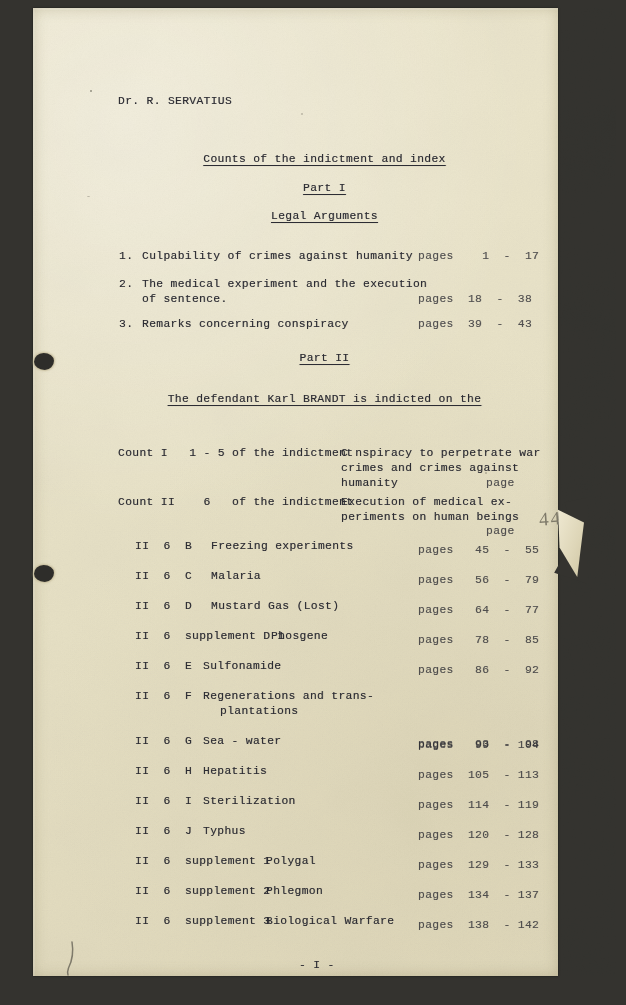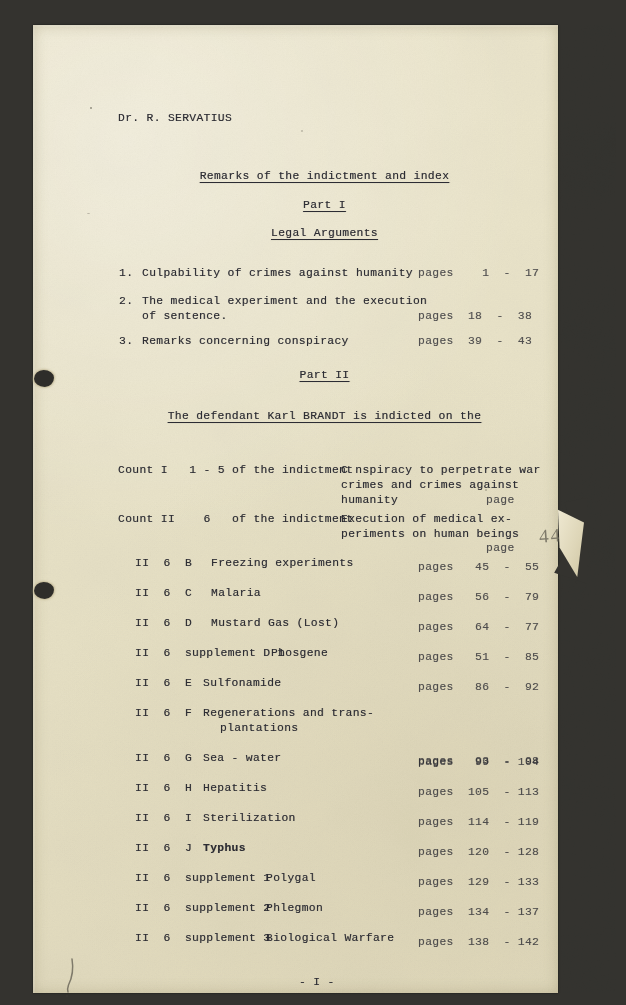--- a/index.html
+++ b/index.html
@@ -12,21 +12,21 @@
     position:relative;
   }
   #scan{
     position:absolute;
     left:0;top:0;width:626px;height:1005px;
     overflow:hidden;
   }
   
   #paper{
     position:absolute;
-    left:33px;top:25px;
+    left:33px;top:8px;
     width:525px;height:968px;
     background:#e9e3c9;
     background-image:
       radial-gradient(circle at 18% 12%, rgba(255,255,255,.35) 0%, rgba(255,255,255,0) 42%),
       radial-gradient(circle at 82% 78%, rgba(206,196,162,.30) 0%, rgba(206,196,162,0) 48%),
       linear-gradient(175deg,#ece6cd 0%,#e7e1c6 55%,#e1dabd 100%);
     box-shadow:0 0 2px rgba(0,0,0,.55);
   }
   
   #grain{
@@ -142,21 +142,21 @@
 
     <div class="speck" style="left:57px;top:82px;width:2px;height:2px;"></div>
     <div class="speck" style="left:54px;top:188px;width:3px;height:1px;opacity:.3;"></div>
     <div class="speck" style="left:268px;top:105px;width:2px;height:2px;opacity:.3;"></div>
     <div class="speck" style="left:452px;top:464px;width:2px;height:2px;opacity:.35;"></div>
 
     <div id="type">
 
       <div class="ln" style="left:85px;top:88px;">Dr. R. SERVATIUS</div>
 
-      <div class="ln ctr ul" style="top:146px;">Remarks of the indictment and index</div>
+      <div class="ln ctr ul" style="top:146px;">Counts of the indictment and index</div>
 
       <div class="ln ctr ul" style="top:175px;">Part I</div>
 
       <div class="ln ctr ul" style="top:203px;">Legal Arguments</div>
 
       <div class="ln" style="left:86px;top:243px;">1.</div>
       <div class="ln" style="left:109px;top:243px;">Culpability of crimes against humanity</div>
       <div class="ln light" style="left:385px;top:243px;">pages    1  -  17</div>
 
       <div class="ln" style="left:86px;top:271px;">2.</div>
@@ -189,21 +189,21 @@
       <div class="ln" style="left:102px;top:563px;">II  6  C</div>
       <div class="ln" style="left:178px;top:563px;">Malaria</div>
       <div class="ln light" style="left:385px;top:567px;">pages   56  -  79</div>
 
       <div class="ln" style="left:102px;top:593px;">II  6  D</div>
       <div class="ln" style="left:178px;top:593px;">Mustard Gas (Lost)</div>
       <div class="ln light" style="left:385px;top:597px;">pages   64  -  77</div>
 
       <div class="ln" style="left:102px;top:623px;">II  6  supplement D 1</div>
       <div class="ln" style="left:238px;top:623px;">Phosgene</div>
-      <div class="ln light" style="left:385px;top:627px;">pages   51  -  85</div>
+      <div class="ln light" style="left:385px;top:627px;">pages   78  -  85</div>
 
       <div class="ln" style="left:102px;top:653px;">II  6  E</div>
       <div class="ln" style="left:170px;top:653px;">Sulfonamide</div>
       <div class="ln light" style="left:385px;top:657px;">pages   86  -  92</div>
 
       <div class="ln" style="left:102px;top:683px;">II  6  F</div>
       <div class="ln" style="left:170px;top:683px;">Regenerations and trans-</div>
       <div class="ln" style="left:187px;top:698px;">plantations</div>
       <div class="ln light" style="left:385px;top:703px;margin-top:28px;">pages   93  -  98</div>
 
@@ -213,21 +213,21 @@
 
       <div class="ln" style="left:102px;top:758px;">II  6  H</div>
       <div class="ln" style="left:170px;top:758px;">Hepatitis</div>
       <div class="ln light" style="left:385px;top:762px;">pages  105  - 113</div>
 
       <div class="ln" style="left:102px;top:788px;">II  6  I</div>
       <div class="ln" style="left:170px;top:788px;font-family:Liberation Mono, monospace;">Sterilization</div>
       <div class="ln light" style="left:385px;top:792px;">pages  114  - 119</div>
 
       <div class="ln" style="left:102px;top:818px;">II  6  J</div>
-      <div class="ln" style="left:170px;top:818px;font-weight:bold;">Typhus</div>
+      <div class="ln" style="left:170px;top:818px;">Typhus</div>
       <div class="ln light" style="left:385px;top:822px;">pages  120  - 128</div>
 
       <div class="ln" style="left:102px;top:848px;">II  6  supplement 1</div>
       <div class="ln" style="left:233px;top:848px;">Polygal</div>
       <div class="ln light" style="left:385px;top:852px;">pages  129  - 133</div>
 
       <div class="ln" style="left:102px;top:878px;">II  6  supplement 2</div>
       <div class="ln" style="left:233px;top:878px;">Phlegmon</div>
       <div class="ln light" style="left:385px;top:882px;">pages  134  - 137</div>
 

